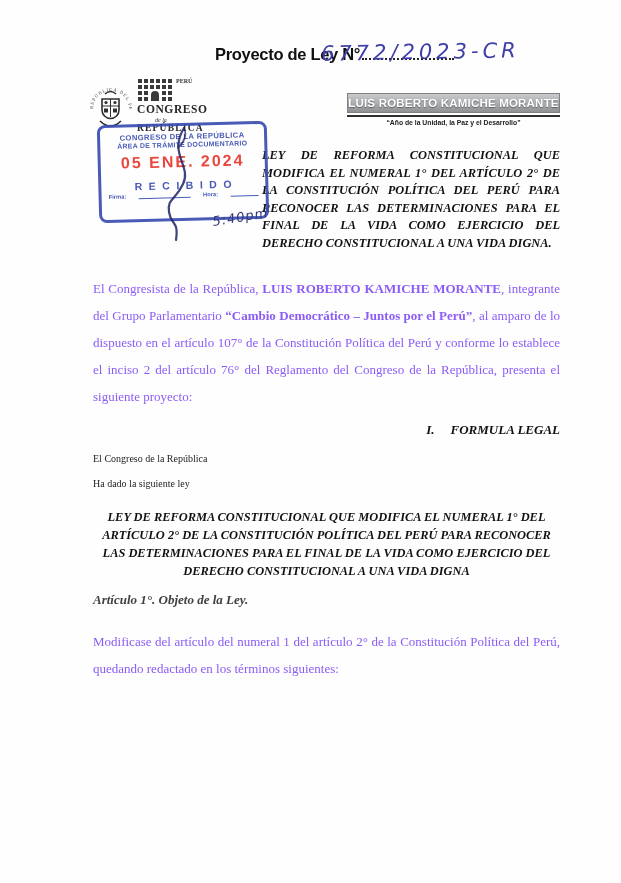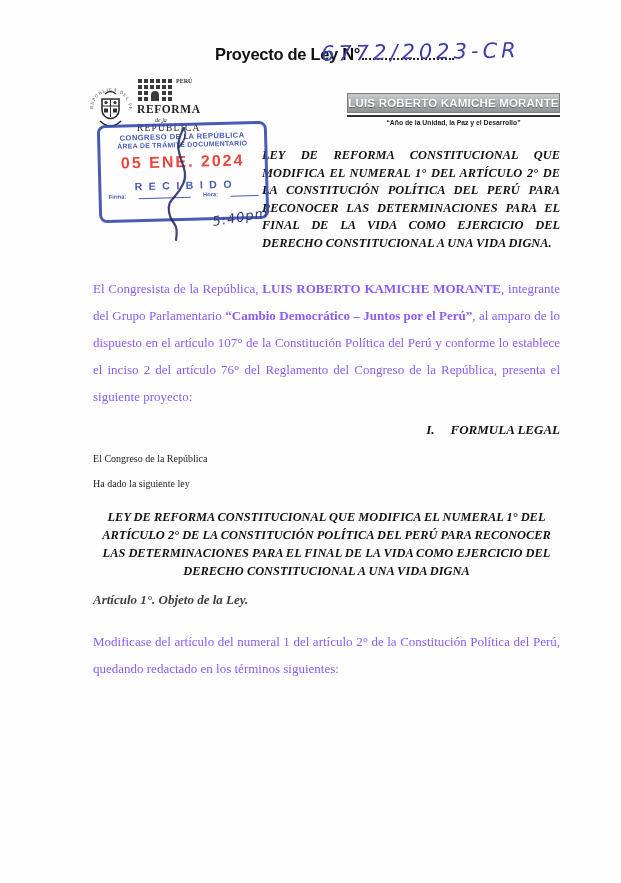--- a/index.html
+++ b/index.html
@@ -30,21 +30,21 @@
     transform:rotate(-1deg);white-space:nowrap;
   }
 
   .header-row{display:flex;justify-content:space-between;align-items:flex-start;margin-top:2px;height:62px;}
   .logo{display:flex;align-items:flex-start;gap:4px;margin-left:-6px;}
   .logo-right{display:flex;flex-direction:column;line-height:1;}
   .logo-toprow{display:flex;align-items:flex-start;gap:3px;}
   .peru-label{font-family:"Liberation Serif",serif;font-size:6px;font-weight:bold;color:#333;margin-top:1px;}
   .congreso{font-family:"Liberation Serif",serif;font-weight:bold;font-size:11.5px;letter-spacing:0.6px;color:#262626;margin-top:2px;}
   .de-la{font-family:"Liberation Serif",serif;font-style:italic;font-size:6px;color:#333;margin:1px 0 1px 18px;}
-  .republica{font-family:"Liberation Serif",serif;font-weight:normal;font-size:9.5px;letter-spacing:1.2px;color:#262626;}
+  .republica{font-family:"Liberation Serif",serif;font-weight:bold;font-size:9.5px;letter-spacing:1.2px;color:#262626;}
 
   .banner-wrap{width:213px;margin-top:16px;}
   .banner{
     height:18px;line-height:18px;text-align:center;
     background:linear-gradient(#c9cacc,#909195);
     border:1px solid #7e7f83;
     font-family:"Liberation Sans",sans-serif;font-weight:bold;
     font-size:11.5px;color:#fff;letter-spacing:0.2px;
     text-shadow:0 1px 1px #5f6063;
   }
@@ -156,21 +156,21 @@
                 <rect x="25" y="14" width="4" height="4" fill="#3a3a3a"></rect>
                 <rect x="31" y="14" width="4" height="4" fill="#3a3a3a"></rect>
               <rect x="1" y="20" width="4" height="4" fill="#3a3a3a"></rect>
                 <rect x="7" y="20" width="4" height="4" fill="#3a3a3a"></rect>
                 <rect x="25" y="20" width="4" height="4" fill="#3a3a3a"></rect>
                 <rect x="31" y="20" width="4" height="4" fill="#3a3a3a"></rect>
               <path d="M14 24 v-6 a4 4 0 0 1 8 0 v6 z" fill="#3a3a3a"></path>
             </svg>
             <span class="peru-label">PERÚ</span>
           </div>
-          <div class="congreso">REFORMA</div>
+          <div class="congreso">CONGRESO</div>
           <div class="de-la">de la</div>
           <div class="republica">REPÚBLICA</div>
         </div>
       </div>
 
       <div class="banner-wrap">
         <div class="banner">LUIS ROBERTO KAMICHE MORANTE</div>
         <div class="motto">“Año de la Unidad, la Paz y el Desarrollo”</div>
       </div>
     </div>

